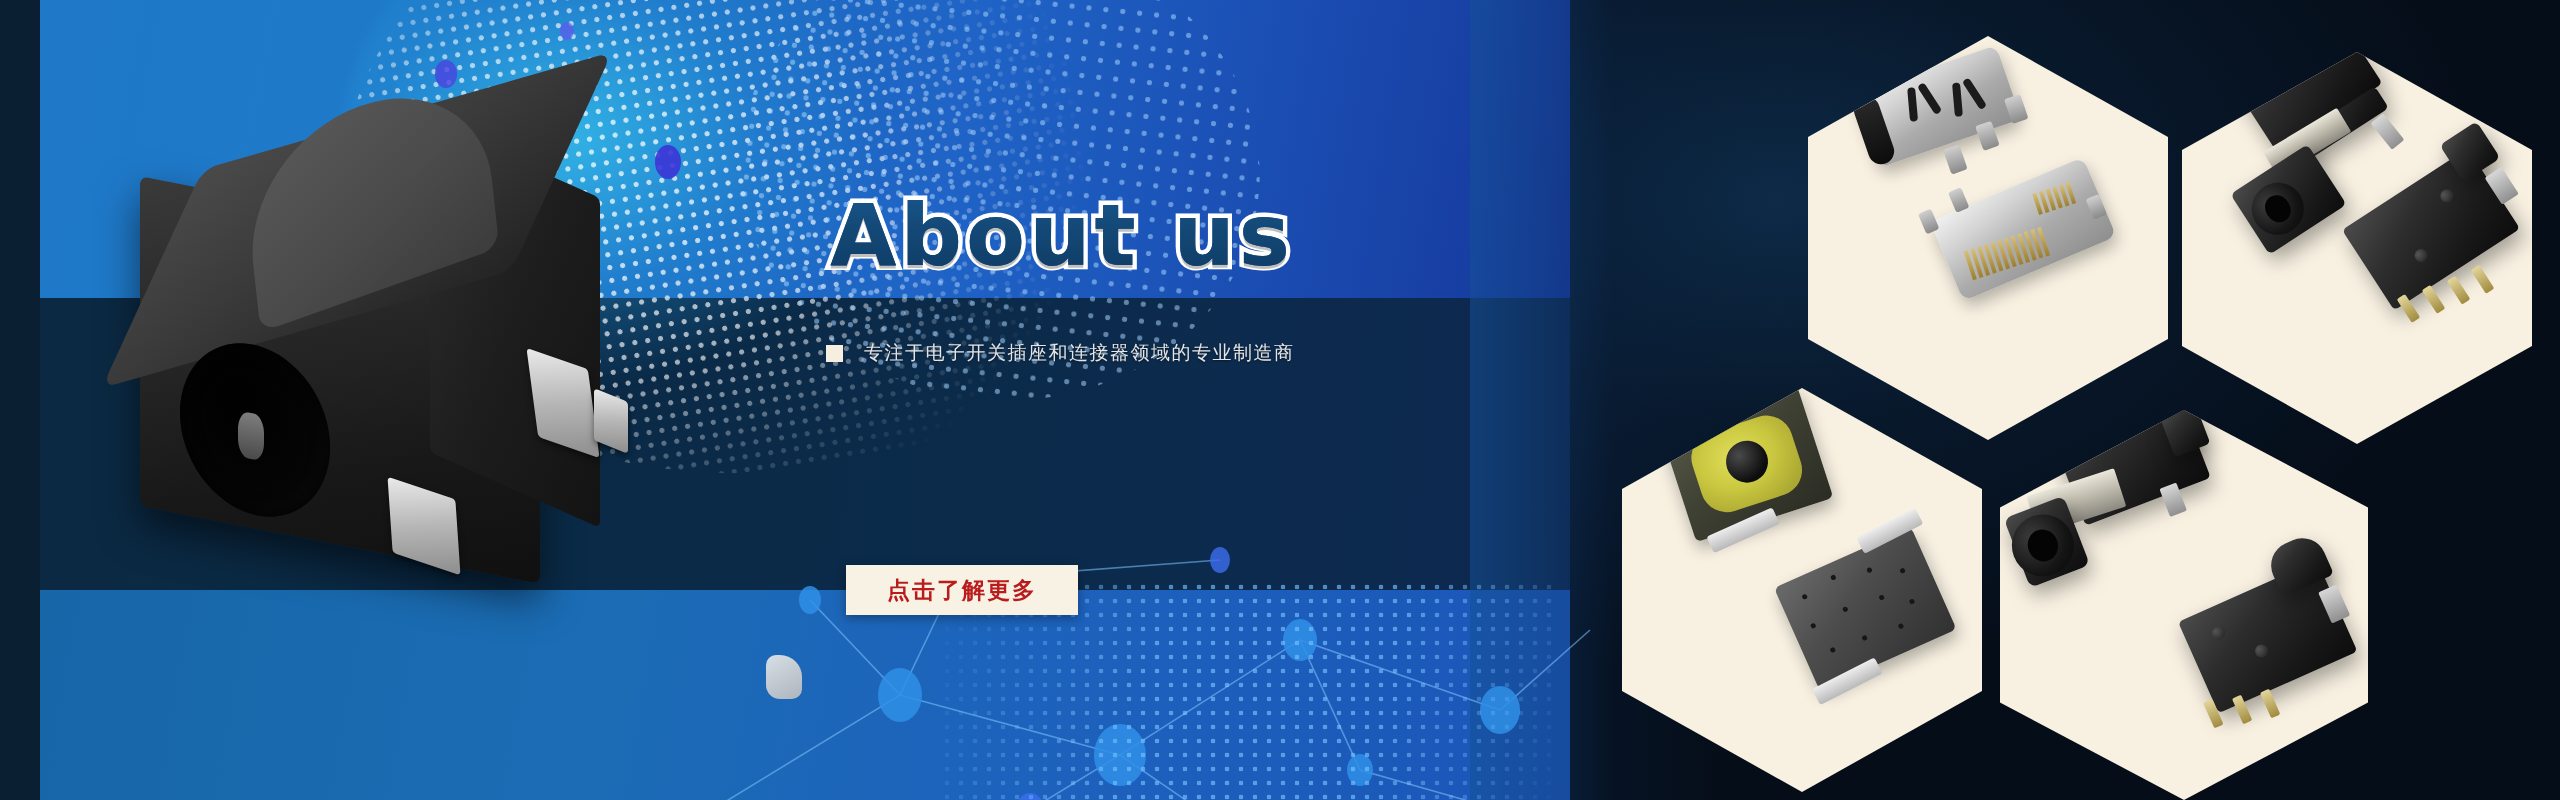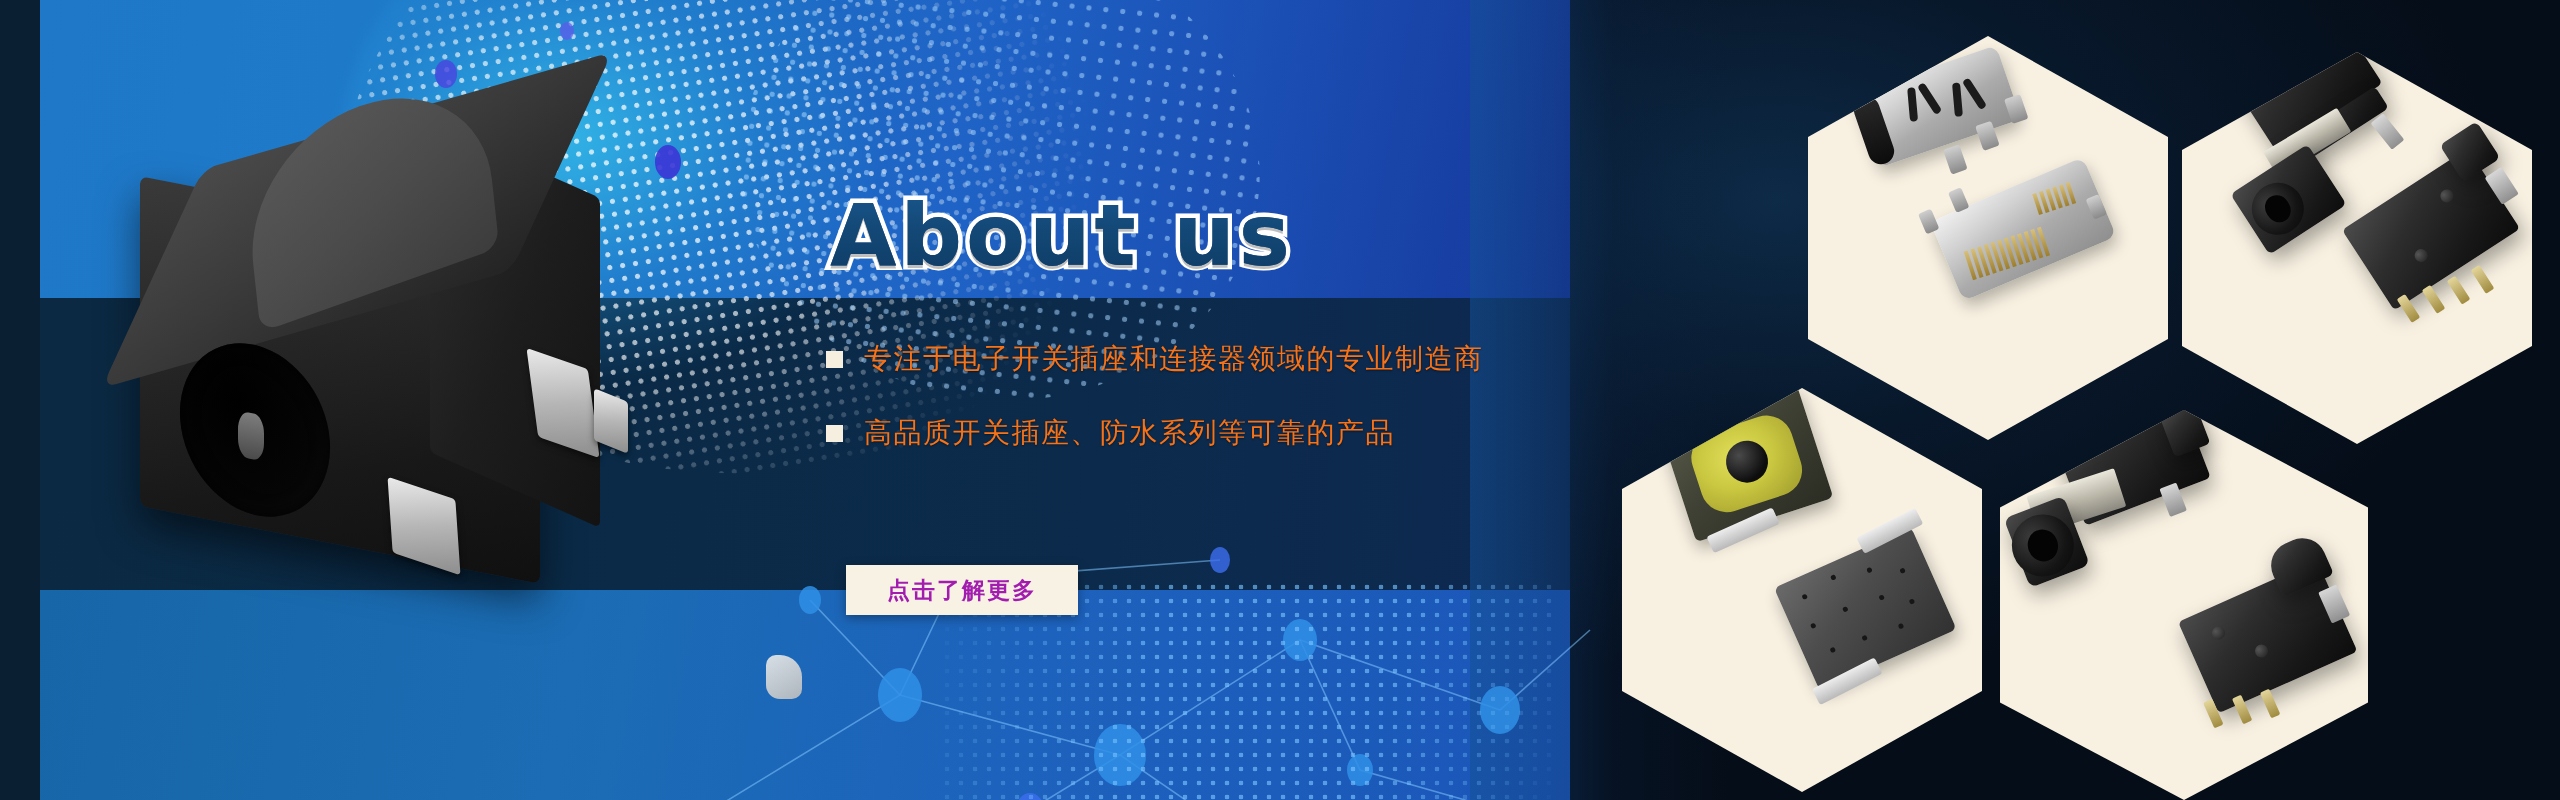--- a/index.html
+++ b/index.html
@@ -125,31 +125,31 @@
     white-space:nowrap;
   }
 
   
   .bullets{position:absolute;left:786px;top:340px;width:700px;}
   .bullet{display:flex;align-items:center;margin-bottom:36px;}
   .bullet-mark{
     width:17px;height:17px;background:#f6efe0;flex:none;margin-right:21px;
   }
   .bullet-text{
-    color:#f97316;font-size:28px;letter-spacing:1.5px;white-space:nowrap;
+    color:#e5e5e5;font-size:19px;letter-spacing:1.5px;white-space:nowrap;
     font-family:"DejaVu Sans","Liberation Sans",sans-serif;
     text-shadow:0 1px 2px rgba(0,0,0,.45);
   }
 
   
   .cta{
     position:absolute;left:806px;top:565px;width:232px;height:50px;
     background:#f8f2e4;border:0;cursor:pointer;
     display:flex;align-items:center;justify-content:center;
-    color:#a21caf;font-size:23px;letter-spacing:2px;font-weight:bold;
+    color:#b91c1c;font-size:23px;letter-spacing:2px;font-weight:bold;
     font-family:"DejaVu Sans","Liberation Sans",sans-serif;
     box-shadow:0 3px 10px rgba(0,0,0,.35);
   }
 
   
   .hex{
     position:absolute;background:#f8f1e2;
     clip-path:polygon(50% 0%,100% 25%,100% 75%,50% 100%,0% 75%,0% 25%);
     overflow:hidden;
   }
@@ -287,24 +287,20 @@
   </div>
 
   <div class="headline">About  us</div>
   <div class="headline-fill">About  us</div>
 
   <div class="bullets">
     <div class="bullet">
       <span class="bullet-mark"></span>
       <span class="bullet-text">专注于电子开关插座和连接器领域的专业制造商</span>
     </div>
-    <div class="bullet">
-      <span class="bullet-mark"></span>
-      <span class="bullet-text">高品质开关插座、防水系列等可靠的产品</span>
-    </div>
   </div>
 
   <button class="cta">点击了解更多</button>
 
   <div class="hex" style="left:1768px;top:36px;width:360px;height:404px;">
     <div class="stage">
       <div class="usbc" style="left:46px;top:58px;transform:rotate(-19deg);">
         <div class="shell" style="left:0;top:0;"></div>
         <div class="mouth" style="left:-6px;top:6px;"></div>
         <div class="notch" style="left:48px;top:12px;transform:rotate(14deg);"></div>

